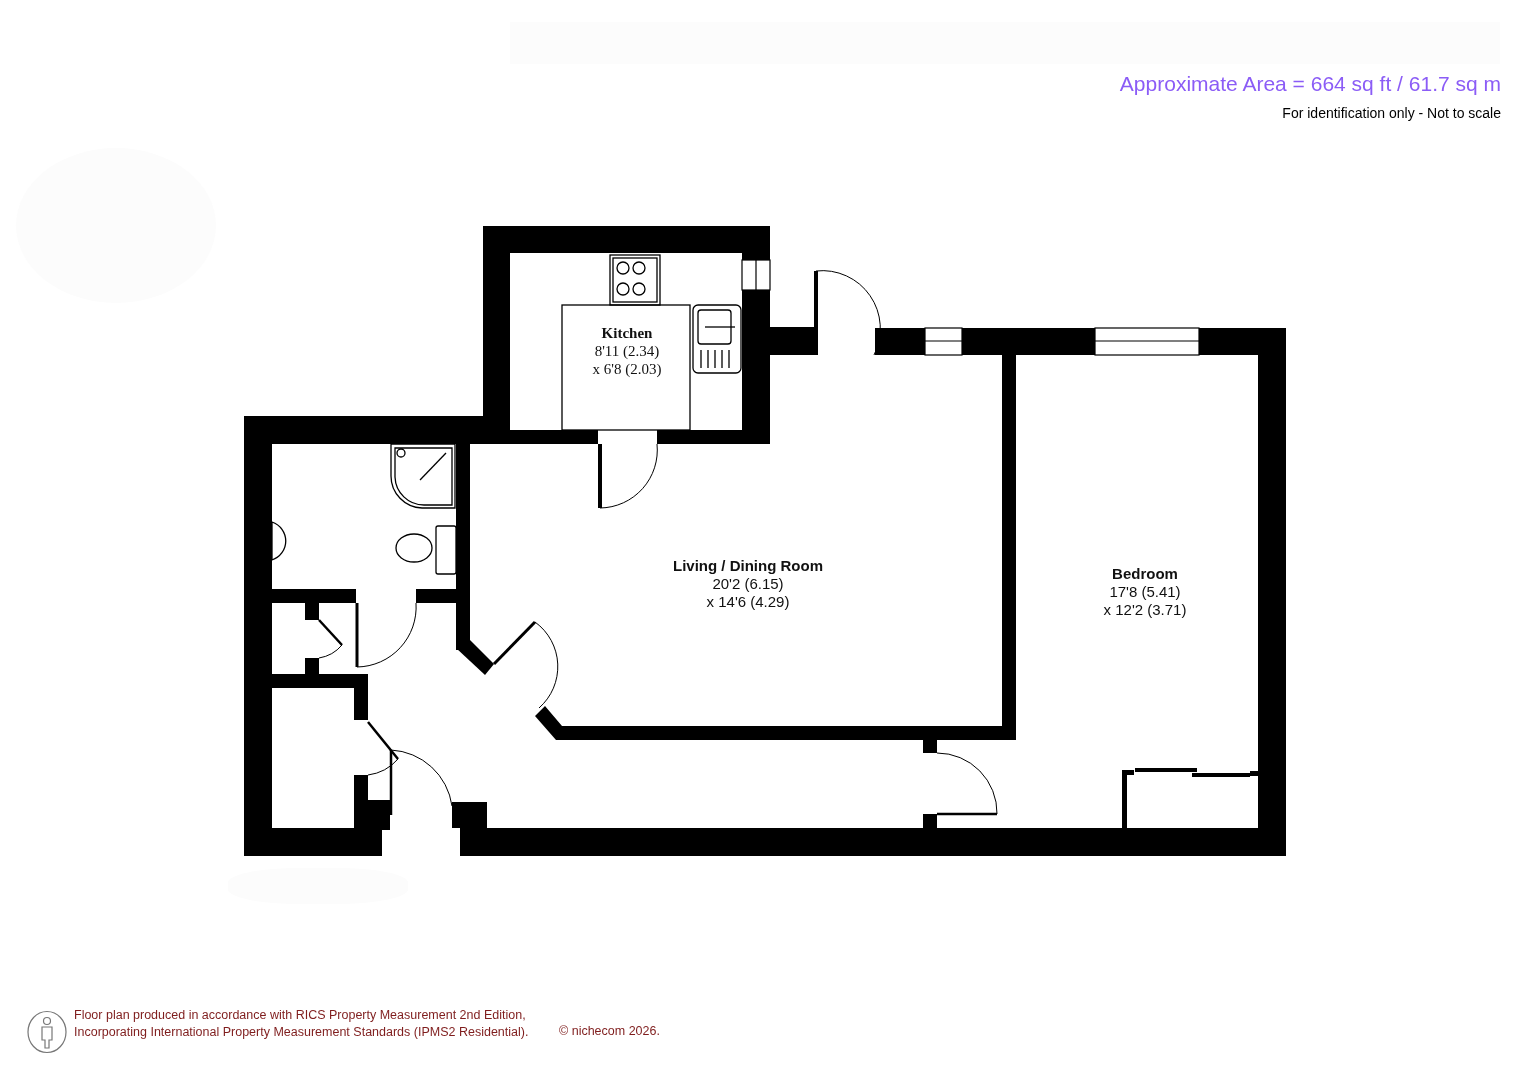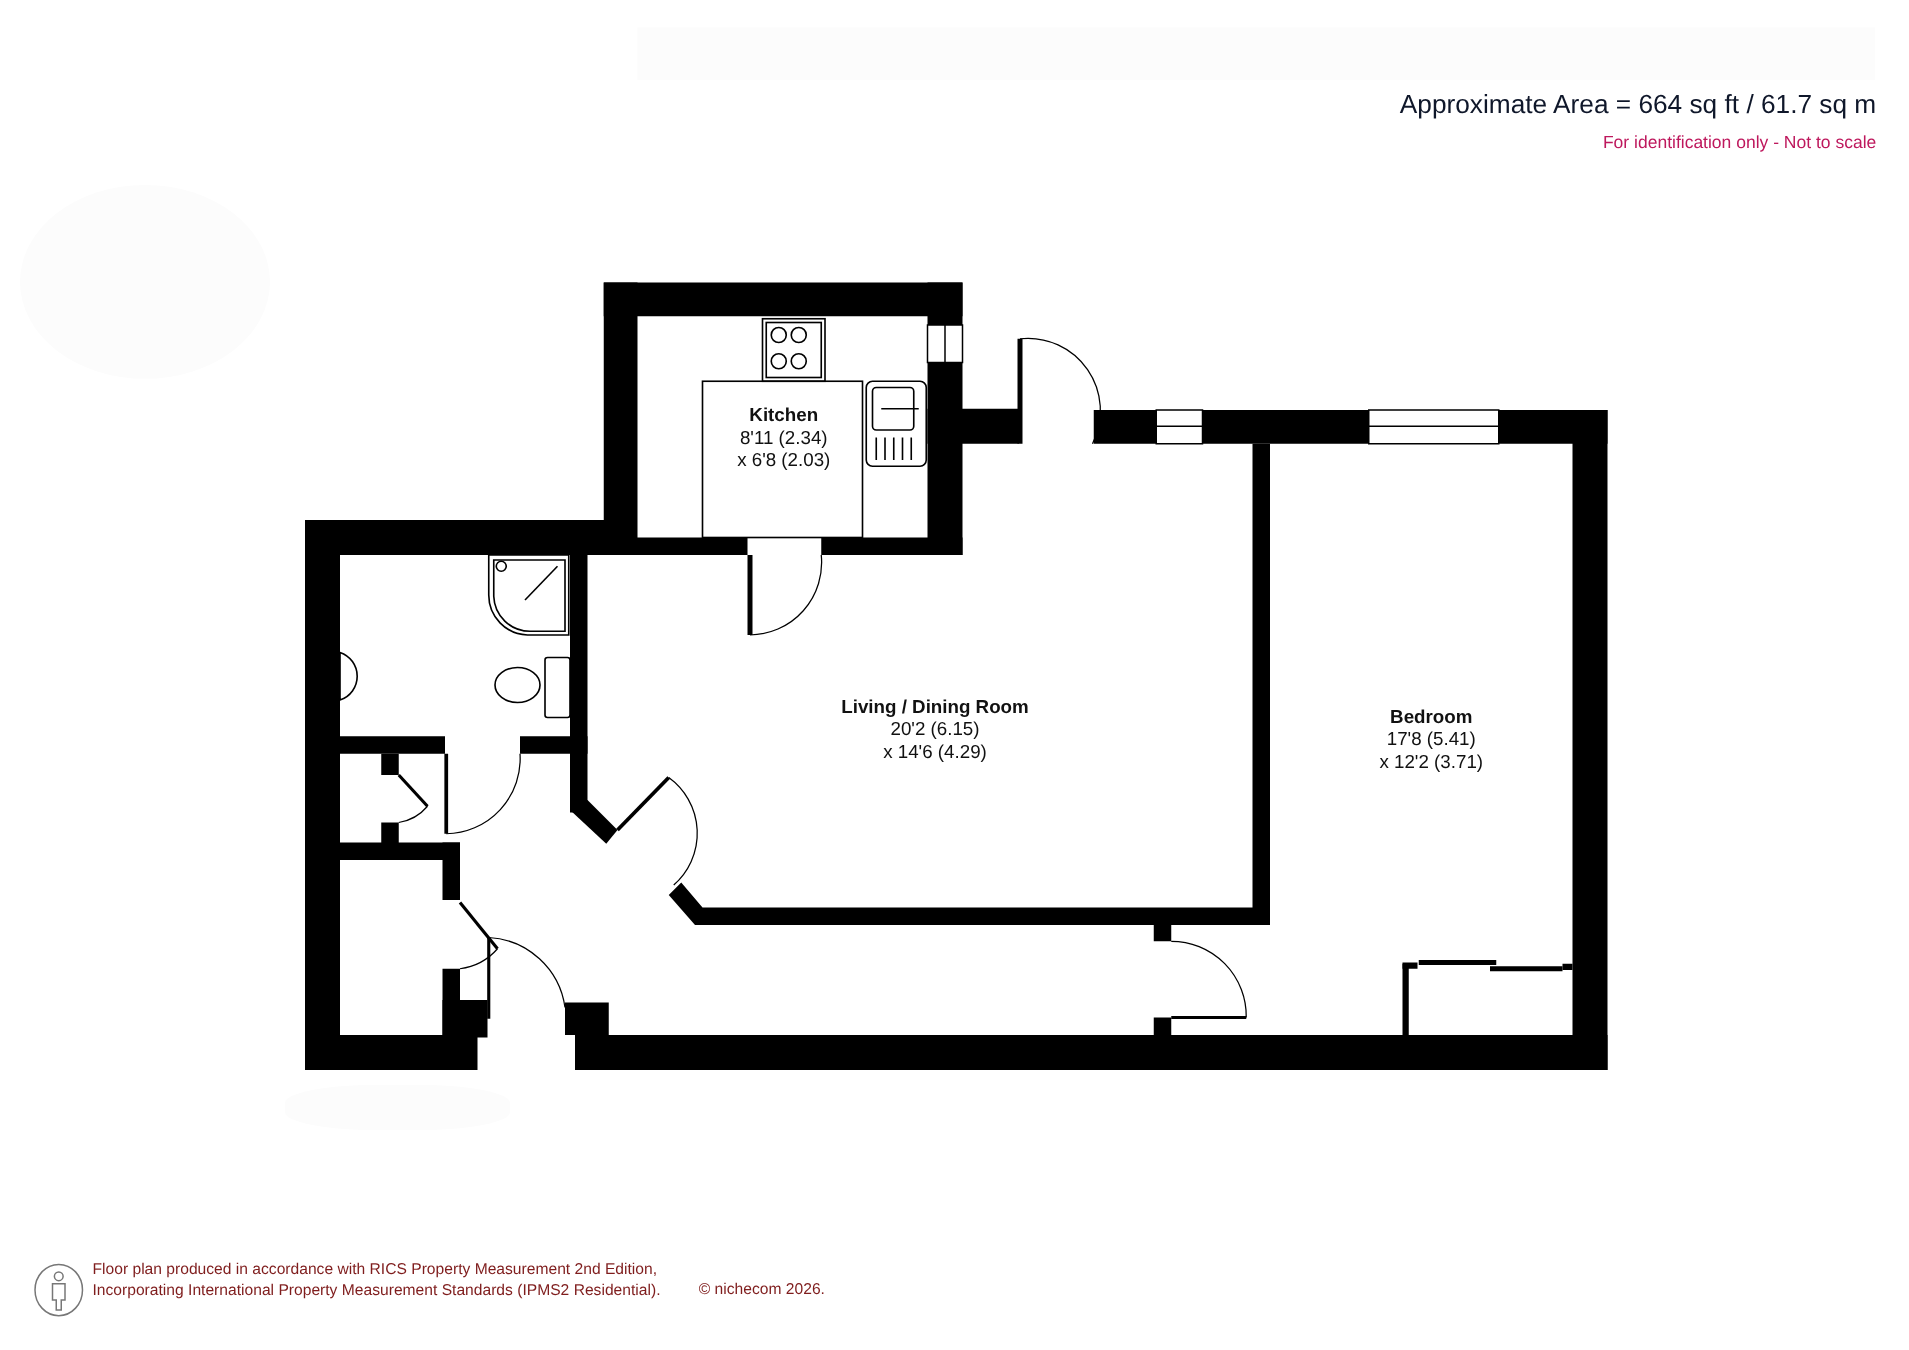--- a/index.html
+++ b/index.html
@@ -1,19 +1,19 @@
 <!DOCTYPE html>
 <html><head>
   <meta charset="utf-8">
   <style>
     html, body { margin: 0; padding: 0; background: #ffffff; }
     body { width: 1527px; height: 1080px; position: relative; overflow: hidden;
            font-family: "Liberation Sans", sans-serif; color: #000; }
-    .area-title { position: absolute; right: 26px; top: 72px; font-size: 21px; color: #0f172a; }
-    .area-sub { position: absolute; right: 26px; top: 105px; font-size: 14px; color: #be185d; }
+    .area-title { position: absolute; right: 26px; top: 72px; font-size: 21px; color: #8b5cf6; }
+    .area-sub { position: absolute; right: 26px; top: 105px; font-size: 14px; color: #000000; }
     svg.plan { position: absolute; left: 0; top: 0; }
     .room-label { position: absolute; text-align: center; font-size: 15px; line-height: 18px; color: #111; }
     .room-label .name { font-weight: bold; }
     .footer { position: absolute; left: 74px; top: 1007px; font-size: 12.5px; line-height: 16.5px; color: #7f1d1d; }
     .footer .copy { position: absolute; left: 485px; top: 16px; white-space: nowrap; }
     .person-icon { position: absolute; left: 26px; top: 1010px; }
     .blur { position: absolute; background: #fcfcfc; }
   </style>
 </head>
 <body>
@@ -120,21 +120,21 @@
     <path d="M391 444 L455 444 L455 508 L422 508 A 32 32 0 0 1 391 476 Z"></path>
     <path d="M395 448 L452 448 L452 505 L424 505 A 29 29 0 0 1 395 477 Z"></path>
     <line x1="420" y1="480" x2="446" y2="453"></line>
     <circle cx="401" cy="453" r="4"></circle>
     <path d="M272 522 A 20 20 0 0 1 272 560 Z"></path>
     <ellipse cx="414" cy="548" rx="18" ry="14"></ellipse>
     <rect x="436" y="526" width="20" height="48" rx="2"></rect>
   </g>
 </svg>
 
-<div class="room-label" style="left:562px;top:324px;width:130px;">
+<div class="room-label" style="left:562px;top:324px;width:130px;font-family:Liberation Serif, serif;">
   <div class="name">Kitchen</div>
   <div>8'11 (2.34)</div>
   <div>x 6'8 (2.03)</div>
 </div>
 <div class="room-label" style="left:638px;top:557px;width:220px;">
   <div class="name">Living / Dining Room</div>
   <div>20'2 (6.15)</div>
   <div>x 14'6 (4.29)</div>
 </div>
 <div class="room-label" style="left:1075px;top:565px;width:140px;">

